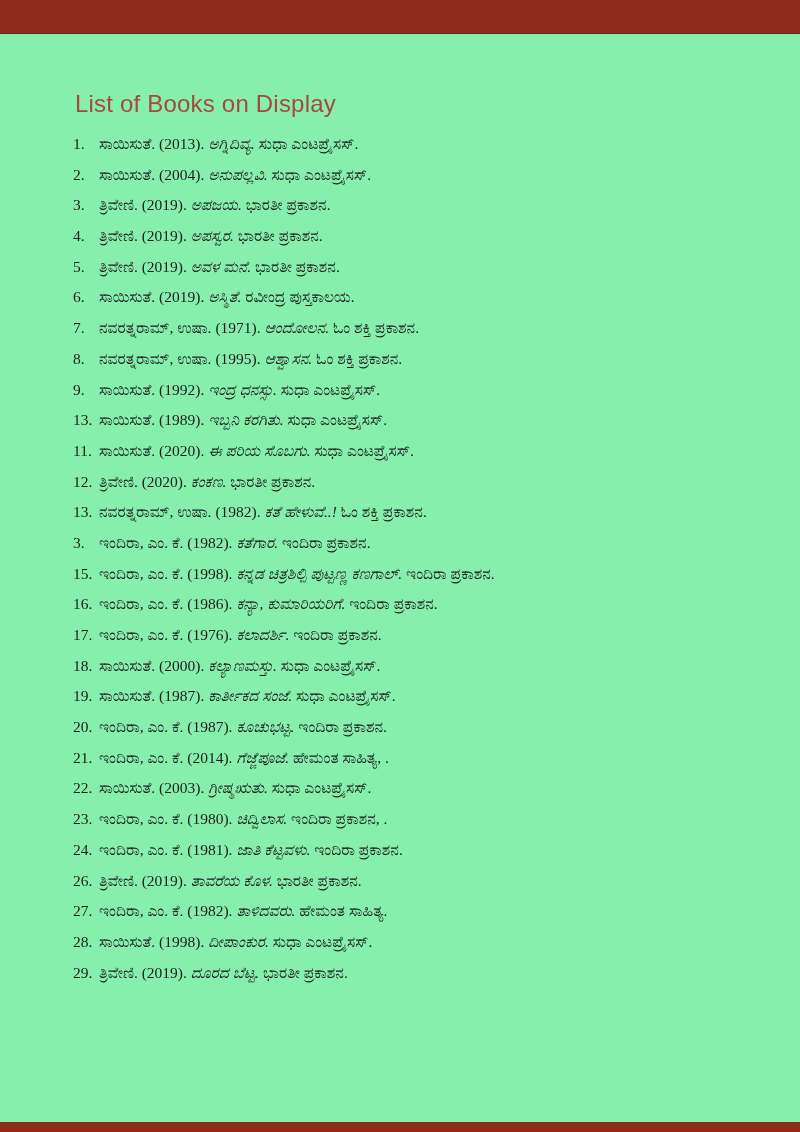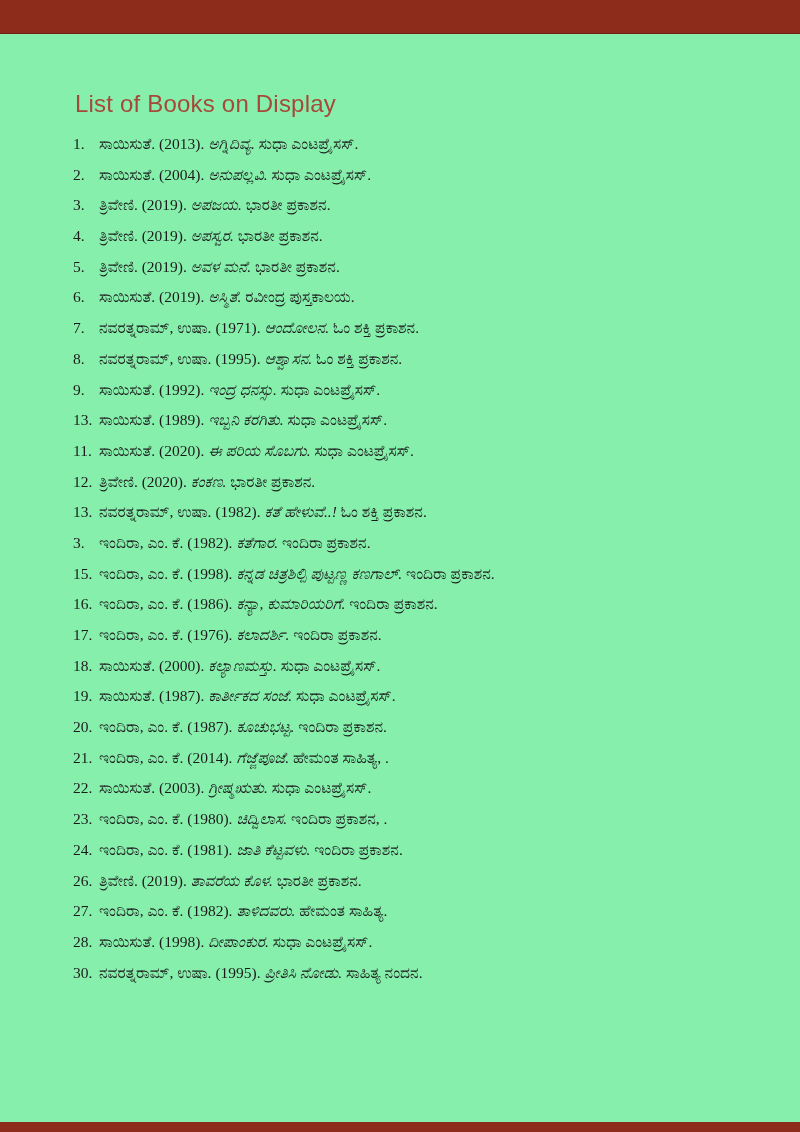--- a/index.html
+++ b/index.html
@@ -203,21 +203,21 @@
   <div class="book-row">
     <span class="book-num">27.</span>
     <span class="book-text"><span class="seg book-author-seg">ಇಂದಿರಾ, ಎಂ. ಕೆ.</span> <span class="seg book-year-seg">(1982).</span> <span class="seg book-title-seg">ತಾಳಿದವರು.</span> <span class="seg book-publisher-seg">ಹೇಮಂತ ಸಾಹಿತ್ಯ.</span></span>
   </div>
 
   <div class="book-row">
     <span class="book-num">28.</span>
     <span class="book-text"><span class="seg book-author-seg">ಸಾಯಿಸುತೆ.</span> <span class="seg book-year-seg">(1998).</span> <span class="seg book-title-seg">ದೀಪಾಂಕುರ.</span> <span class="seg book-publisher-seg">ಸುಧಾ ಎಂಟಪ್ರೈಸಸ್.</span></span>
   </div>
 
-
-  <div class="book-row">
-    <span class="book-num">30.</span>
-    <span class="book-text"><span class="seg book-author-seg">ನವರತ್ನರಾಮ್, ಉಷಾ.</span> <span class="seg book-year-seg">(1995).</span> <span class="seg book-title-seg">ಪ್ರೀತಿಸಿ ನೋಡು.</span> <span class="seg book-publisher-seg">ಸಾಹಿತ್ಯ ನಂದನ.</span></span>
-  </div>
+  <div class="book-row">
+    <span class="book-num">29.</span>
+    <span class="book-text"><span class="seg book-author-seg">ತ್ರಿವೇಣಿ.</span> <span class="seg book-year-seg">(2019).</span> <span class="seg book-title-seg">ದೂರದ ಬೆಟ್ಟ.</span> <span class="seg book-publisher-seg">ಭಾರತೀ ಪ್ರಕಾಶನ.</span></span>
+  </div>
+
 </div>
 
   <div class="bottom-bar" style="background: rgb(142, 44, 27);"></div>
 </div>
 
 </body></html>

